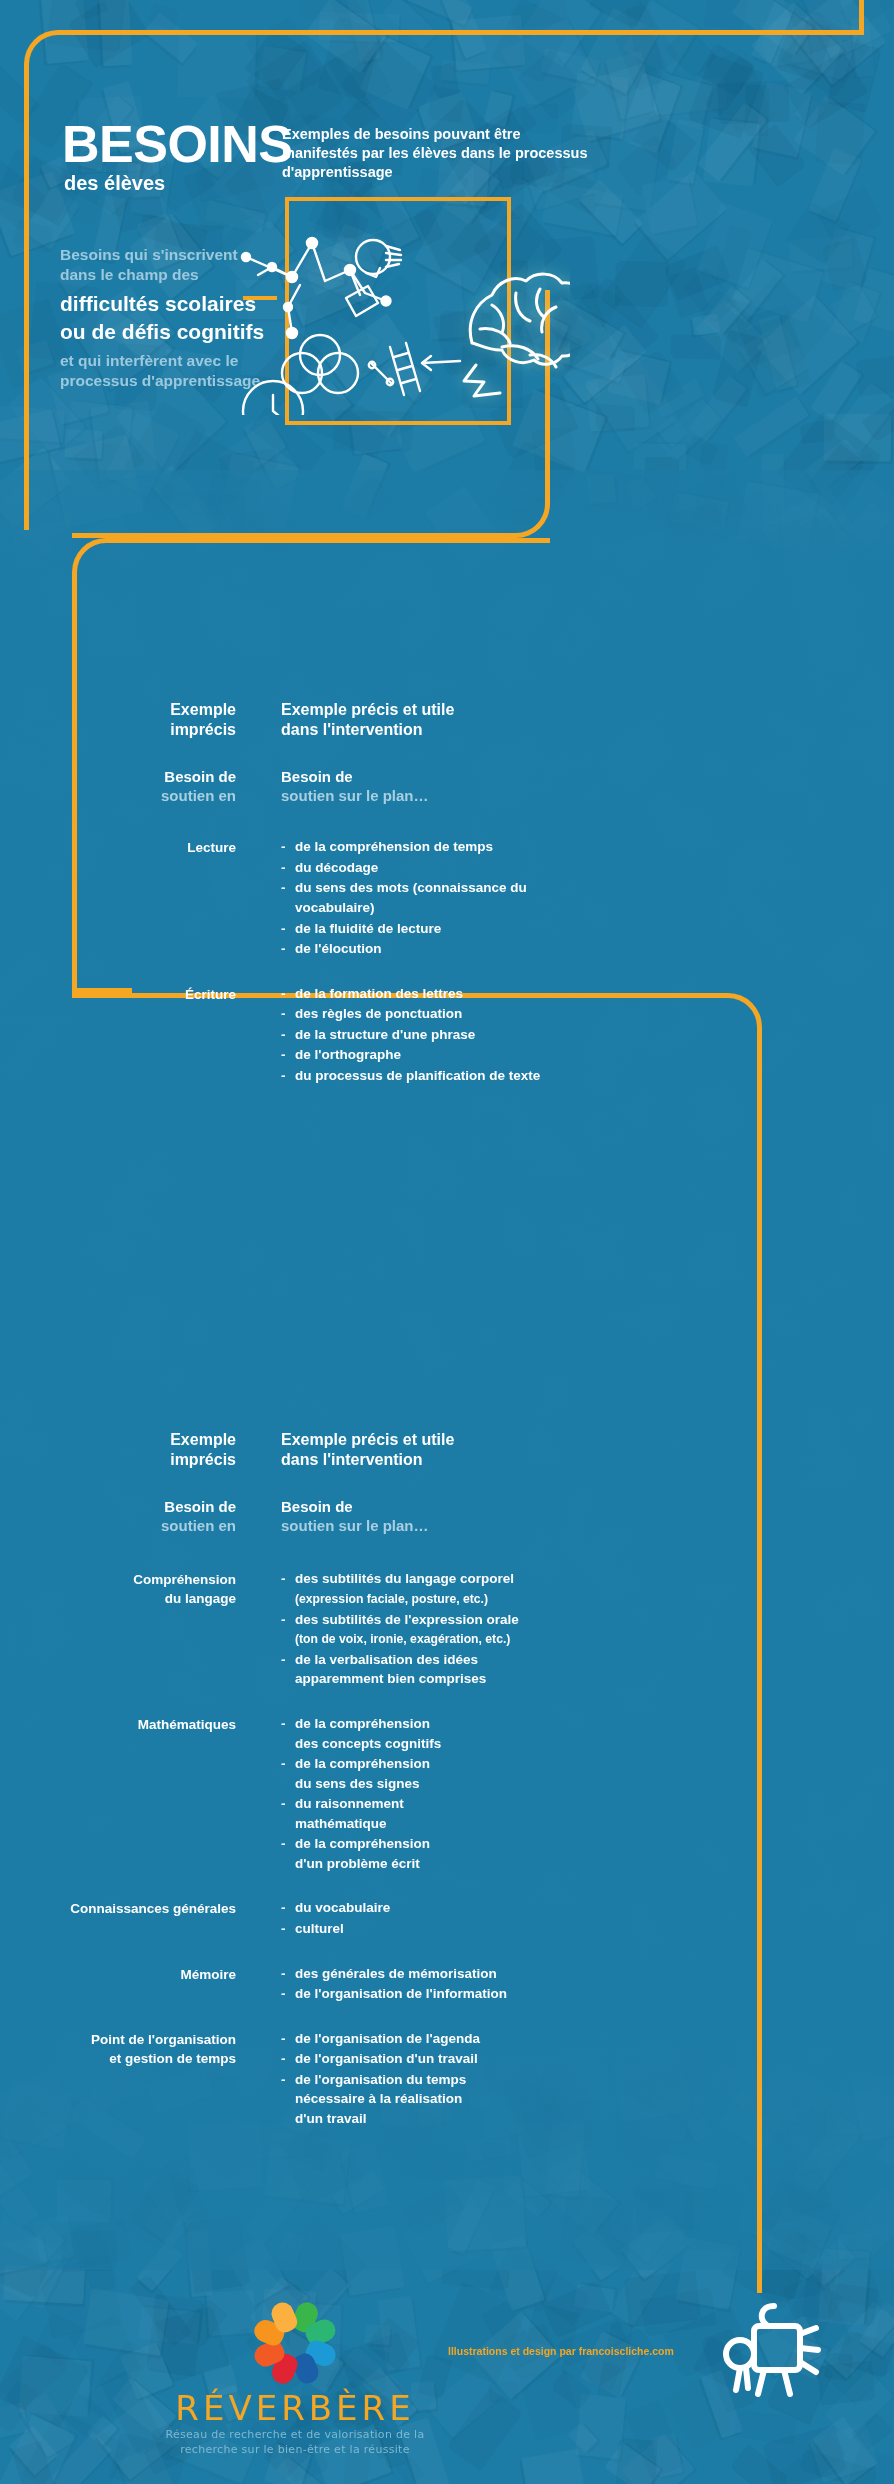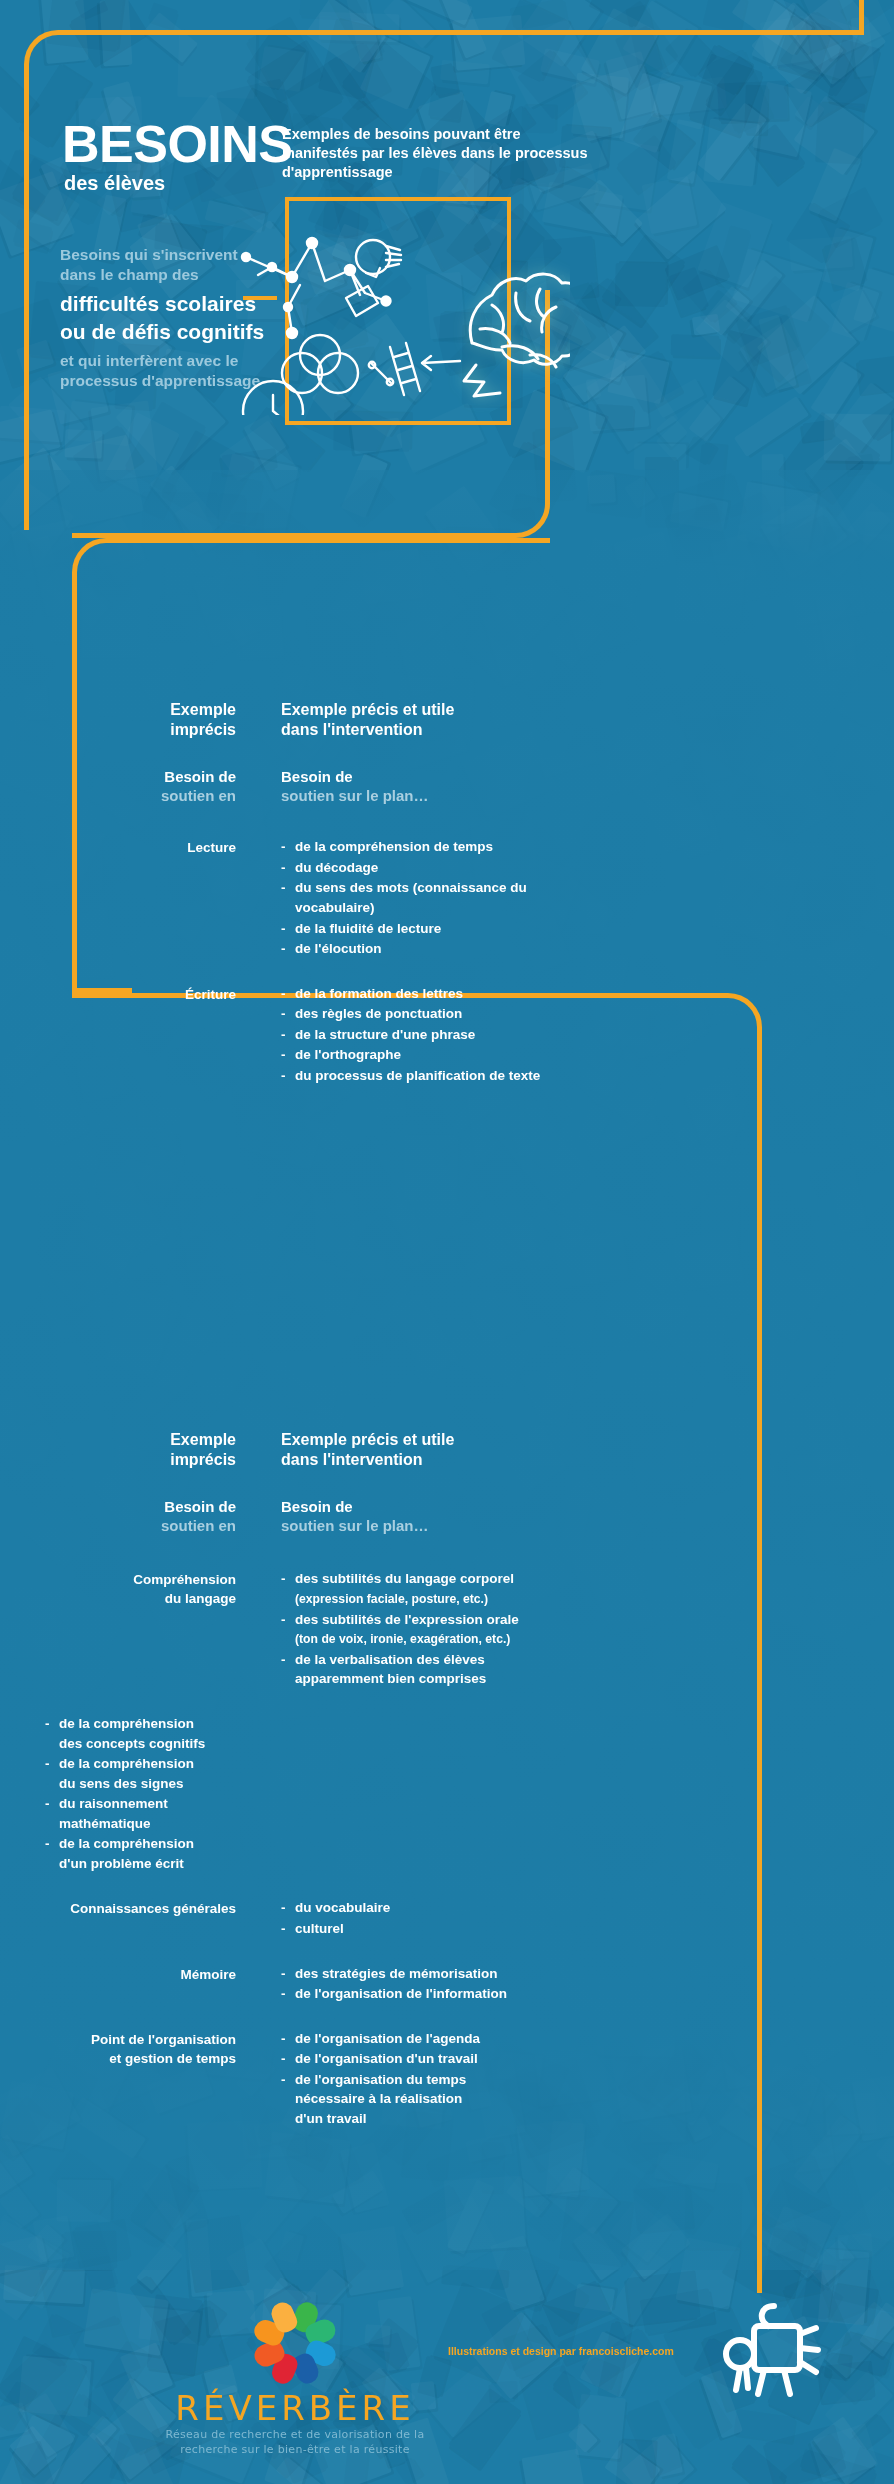--- a/index.html
+++ b/index.html
@@ -1879,26 +1879,27 @@
         <div class="item">
             <span class="dash">-</span>
             <span class="item-text"><span>des subtilités du langage corporel</span><br><span class="item-sub">(expression faciale, posture, etc.)</span></span>
           </div>
         <div class="item">
             <span class="dash">-</span>
             <span class="item-text"><span>des subtilités de l'expression orale</span><br><span class="item-sub">(ton de voix, ironie, exagération, etc.)</span></span>
           </div>
         <div class="item">
             <span class="dash">-</span>
-            <span class="item-text"><span>de la verbalisation des élèves</span><br><span>apparemment bien comprises</span></span>
+            <span class="item-text"><span>de la verbalisation des idées</span><br><span>apparemment bien comprises</span></span>
           </div>
       </div>
     </div>
 
     <div class="row" style="margin-top:24px">
+      <div class="row-label">Mathématiques</div>
       <div class="row-items">
         <div class="item">
             <span class="dash">-</span>
             <span class="item-text"><span>de la compréhension</span><br><span>des concepts cognitifs</span></span>
           </div>
         <div class="item">
             <span class="dash">-</span>
             <span class="item-text"><span>de la compréhension</span><br><span>du sens des signes</span></span>
           </div>
         <div class="item">
@@ -1924,21 +1925,21 @@
             <span class="item-text">culturel</span>
           </div>
       </div>
     </div>
 
     <div class="row" style="margin-top:24px">
       <div class="row-label">Mémoire</div>
       <div class="row-items">
         <div class="item">
             <span class="dash">-</span>
-            <span class="item-text">des stratégies de mémorisation</span>
+            <span class="item-text">des générales de mémorisation</span>
           </div>
         <div class="item">
             <span class="dash">-</span>
             <span class="item-text">de l'organisation de l'information</span>
           </div>
       </div>
     </div>
 
     <div class="row" style="margin-top:24px">
       <div class="row-label">

